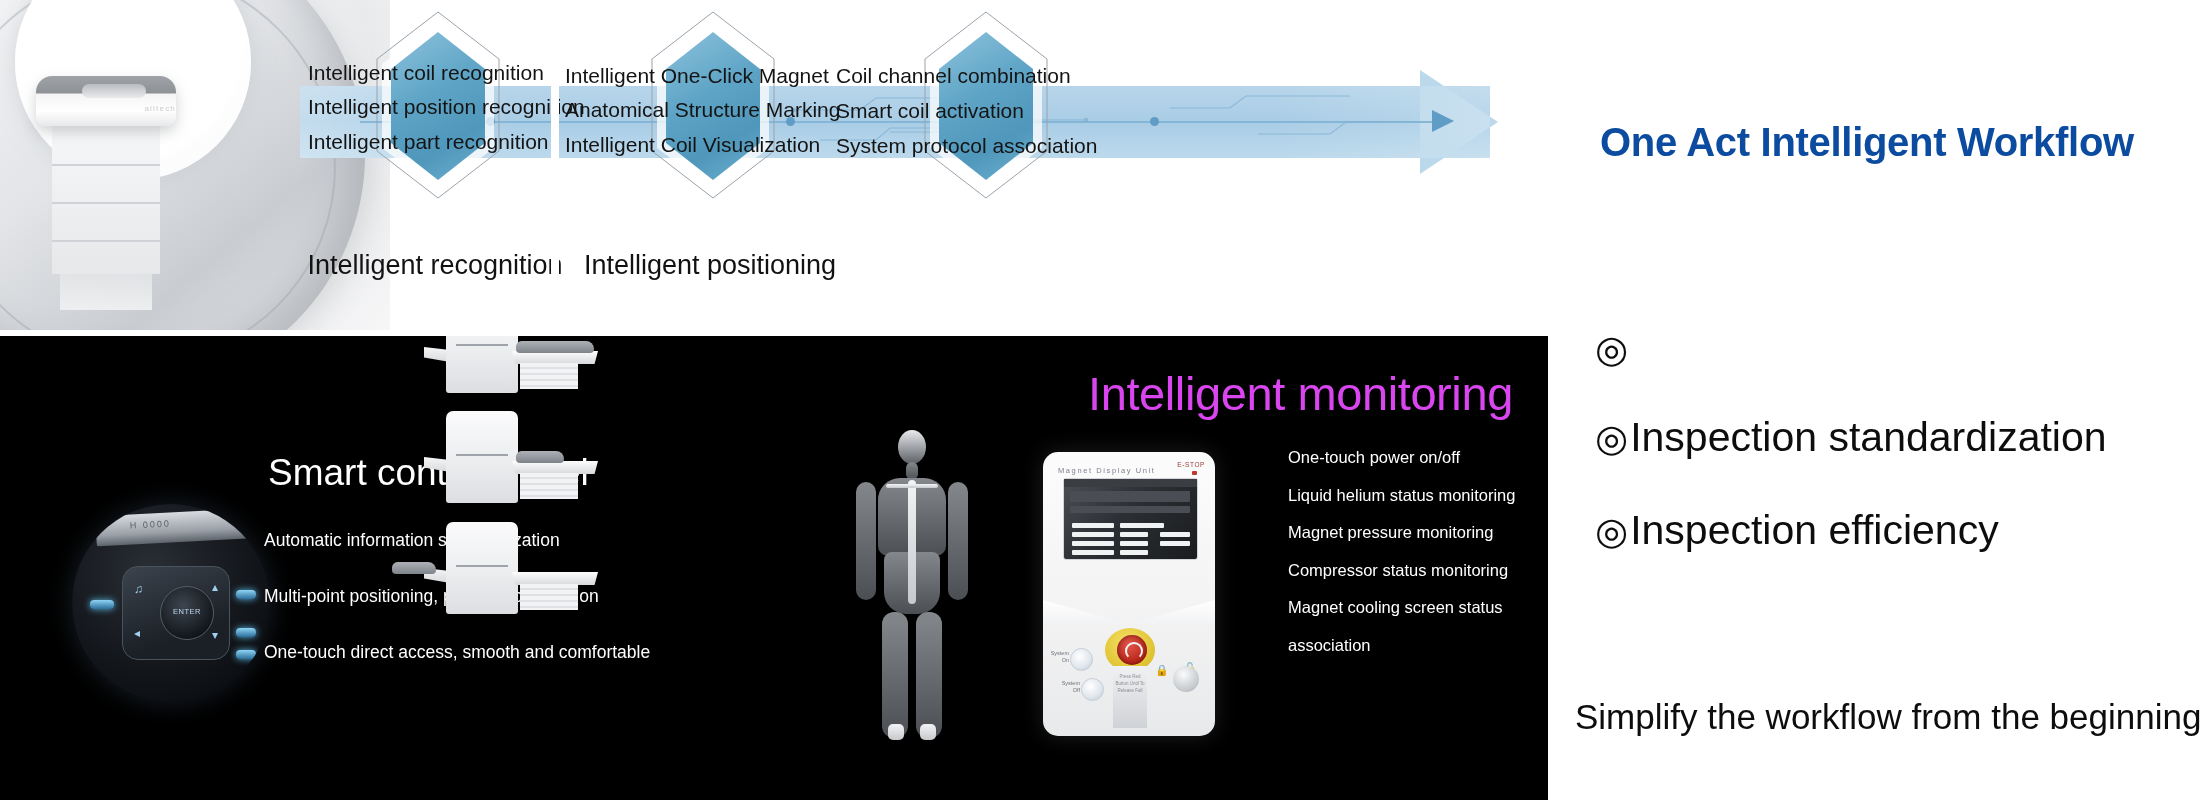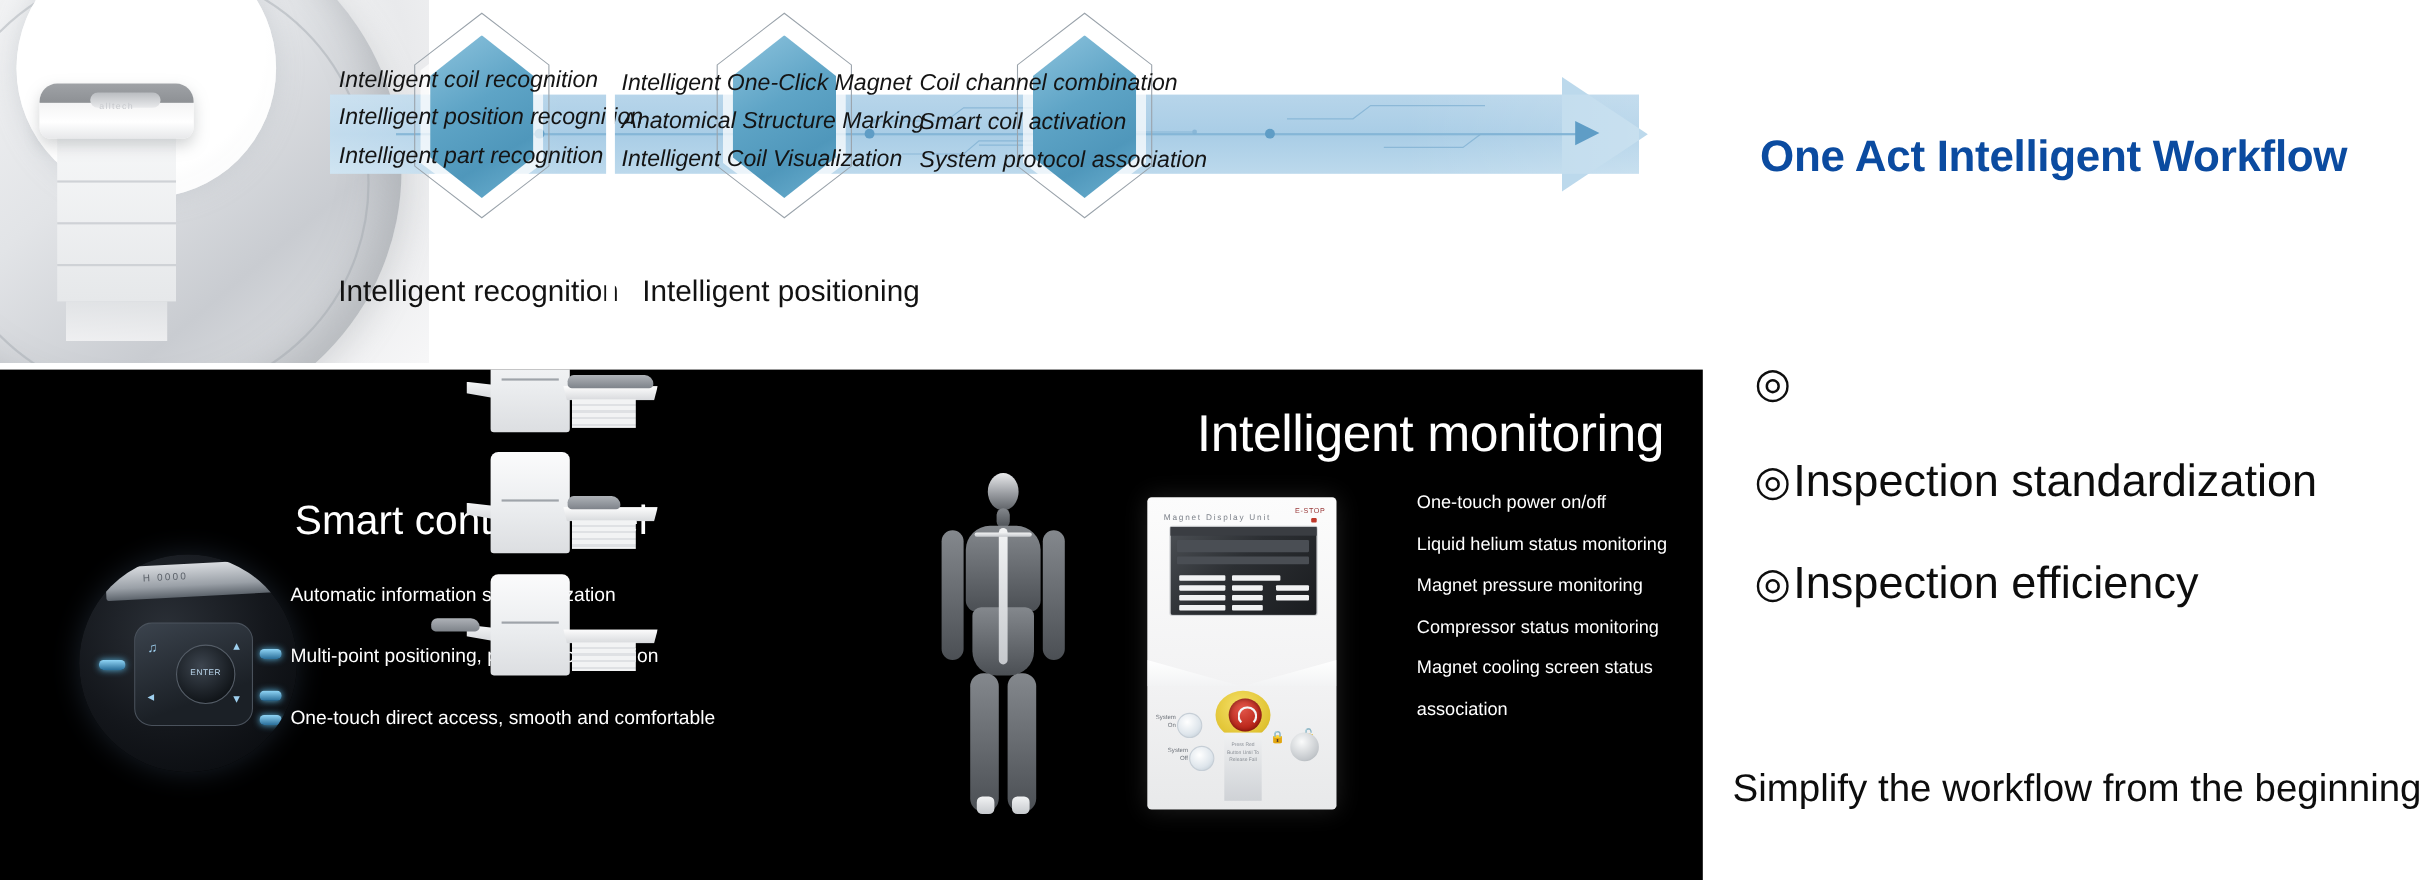--- a/index.html
+++ b/index.html
@@ -16,21 +16,21 @@
   .mri-bore-inner{position:absolute;left:15px;top:-56px;width:236px;height:236px;border-radius:50%;
       background:radial-gradient(circle at 46% 40%,#ffffff 0%,#ffffff 62%,#f4f5f6 86%,#e4e6e9 100%);
       box-shadow:inset 0 0 30px rgba(255,255,255,1), 0 0 22px rgba(190,195,200,.55);}
   .mri-bore-ring{position:absolute;left:-58px;top:-30px;width:390px;height:390px;border-radius:50%;
       border:2px solid rgba(160,166,172,.45);}
   .mri-coil{position:absolute;left:36px;top:76px;width:140px;height:50px;border-radius:16px 16px 10px 10px;
       background:linear-gradient(180deg,#9fa2a6 0%,#8e9195 34%,#f4f4f5 36%,#ffffff 70%,#e7e8ea 100%);
       box-shadow:0 6px 14px rgba(120,125,130,.35);}
   .mri-coil-slot{position:absolute;left:46px;top:8px;width:64px;height:14px;border-radius:9px;
       background:linear-gradient(180deg,#b9bcc0,#e9eaec);}
-  .mri-coil-brand{position:absolute;left:0;top:16px;width:140px;text-align:center;font-size:8px;
+  .mri-coil-brand{position:absolute;left:0;top:28px;width:140px;text-align:right;font-size:8px;
       letter-spacing:1.2px;color:#c8cace;}
   .mri-table{position:absolute;left:52px;top:124px;width:108px;height:150px;
       background:linear-gradient(180deg,#f6f7f8,#e6e8ea);}
   .mri-table i{position:absolute;left:0;width:108px;height:1.5px;background:#cfd2d6;}
   .mri-table-foot{position:absolute;left:60px;top:274px;width:92px;height:36px;
       background:linear-gradient(180deg,#e4e6e8,#f6f6f7);opacity:.8;}
 
   
   .flow-band{position:absolute;left:300px;top:86px;width:1190px;height:72px;
       background:linear-gradient(180deg,#b7d5ea 0%,#a9cde6 50%,#bcd9ec 100%);}
@@ -47,21 +47,21 @@
 
   
   .hexgroup{position:absolute;top:0;width:330px;height:300px;}
   .hex-outline{position:absolute;left:105px;top:10px;width:126px;height:190px;}
   .hex-halo{position:absolute;left:112px;top:22px;width:112px;height:168px;
       background:rgba(255,255,255,.72);
       clip-path:polygon(50% 0,100% 25%,100% 75%,50% 100%,0 75%,0 25%);}
   .hex-core{position:absolute;left:121px;top:32px;width:94px;height:148px;
       background:linear-gradient(150deg,#8dc3dd 0%,#5ea4c6 42%,#4f97bb 72%,#6cb0d0 100%);
       clip-path:polygon(50% 0,100% 25%,100% 75%,50% 100%,0 75%,0 25%);}
-  .hex-lines{position:absolute;left:0;top:0;width:330px;height:300px;font-style:italic;}
+  .hex-lines{position:absolute;left:0;top:0;width:330px;height:300px;}
   .hex-lines span{position:absolute;display:block;white-space:nowrap;
       font-size:21px;color:#141414;font-weight:400;}
   .hex-caption{position:absolute;top:250px;width:330px;text-align:center;
       font-size:27px;color:#121212;}
 
   
   .seam{position:absolute;top:0;width:8px;height:336px;background:#ffffff;}
 
   
   .headline{position:absolute;left:1600px;top:120px;width:590px;
@@ -69,21 +69,21 @@
       font-family:"Liberation Sans",sans-serif;}
   .benefits{position:absolute;left:1595px;top:330px;width:600px;}
   .benefit{display:flex;align-items:center;margin-bottom:46px;
       font-size:41px;color:#0d0d0d;white-space:nowrap;}
   .benefit .bullet{font-size:38px;margin-right:2px;line-height:1;}
   .tagline{position:absolute;left:1575px;top:697px;width:620px;
       font-size:35px;color:#0d0d0d;white-space:nowrap;}
 
   
   .dark{position:absolute;left:0;top:336px;width:1548px;height:464px;background:#000000;overflow:hidden;}
-  .dark-title{position:absolute;left:1088px;top:366px;font-size:47px;color:#ffffff;letter-spacing:-.4px;}
+  .dark-title{position:absolute;left:1088px;top:366px;font-size:47px;color:#d946ef;letter-spacing:-.4px;}
   .scp-title{position:absolute;left:268px;top:452px;font-size:37px;color:#ffffff;}
   .scp-list{position:absolute;left:264px;top:530px;}
   .scp-list div{font-size:17.5px;color:#ffffff;margin-bottom:35px;white-space:nowrap;}
 
   .knob-circle{position:absolute;left:72px;top:504px;width:198px;height:198px;border-radius:50%;
       overflow:hidden;background:radial-gradient(circle at 40% 34%,#2a2f36 0%,#14171c 52%,#05070a 100%);
       box-shadow:0 0 26px rgba(70,90,115,.35);}
   .knob-bar{position:absolute;left:24px;top:8px;width:168px;height:30px;
       background:linear-gradient(180deg,#d8dbdf,#9aa0a7 65%,#5d646c 100%);
       border-radius:2px;transform:rotate(-3deg);}
@@ -111,21 +111,21 @@
   .ms-patient{position:absolute;top:40px;height:12px;border-radius:7px 10px 5px 5px;
       background:linear-gradient(180deg,#aeb2b7,#7e838a);}
 
   .body-mri{position:absolute;left:826px;top:424px;width:170px;height:320px;
       background:#000;overflow:hidden;}
   .bm-part{position:absolute;border-radius:50%;
       background:linear-gradient(180deg,#e9eaec,#9a9da2 55%,#5d6166);}
   .bm-soft{position:absolute;border-radius:14px;background:linear-gradient(180deg,#84888d,#4b4f54);}
   .bm-bone{position:absolute;background:linear-gradient(180deg,#f2f3f4,#c6c9cd);border-radius:4px;}
 
-  .mdu{position:absolute;left:1043px;top:452px;width:172px;height:284px;border-radius:4px;
+  .mdu{position:absolute;left:1043px;top:452px;width:172px;height:284px;border-radius:15px;
       background:linear-gradient(180deg,#fcfcfc 0%,#f3f3f4 56%,#e8e9ea 100%);
       box-shadow:0 0 22px rgba(255,255,255,.12);}
   .mdu-label{position:absolute;left:15px;top:14px;font-size:7.5px;color:#7d828a;letter-spacing:1.6px;}
   .mdu-estop-lbl{position:absolute;right:10px;top:9px;font-size:6.5px;color:#9a3a3a;letter-spacing:.6px;}
   .mdu-estop-led{position:absolute;right:18px;top:19px;width:5px;height:4px;background:#c0392b;border-radius:1px;}
   .mdu-screen{position:absolute;left:20px;top:26px;width:133px;height:80px;border-radius:3px;
       background:linear-gradient(135deg,#4c5055 0%,#2c2f33 44%,#1a1c1f 100%);border:1px solid #d3d5d8;}
   .mdu-scr-top{position:absolute;left:0;top:0;width:133px;height:8px;background:#3a3d42;}
   .mdu-scr-row{position:absolute;height:5px;background:#f1f2f3;border-radius:1px;}
   .mdu-scr-dark{position:absolute;height:7px;background:#4a4e54;border-radius:1px;}

